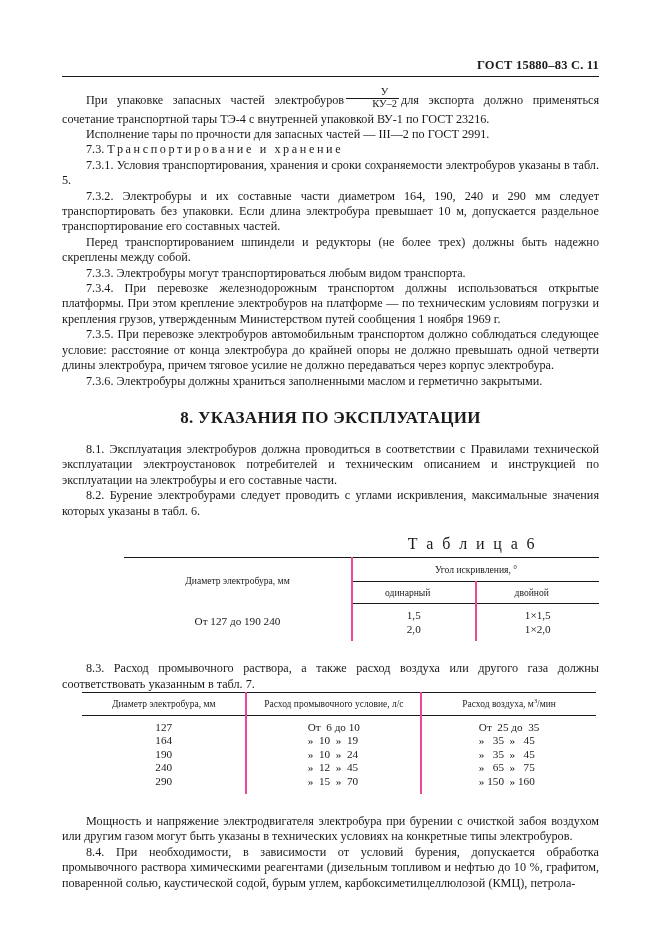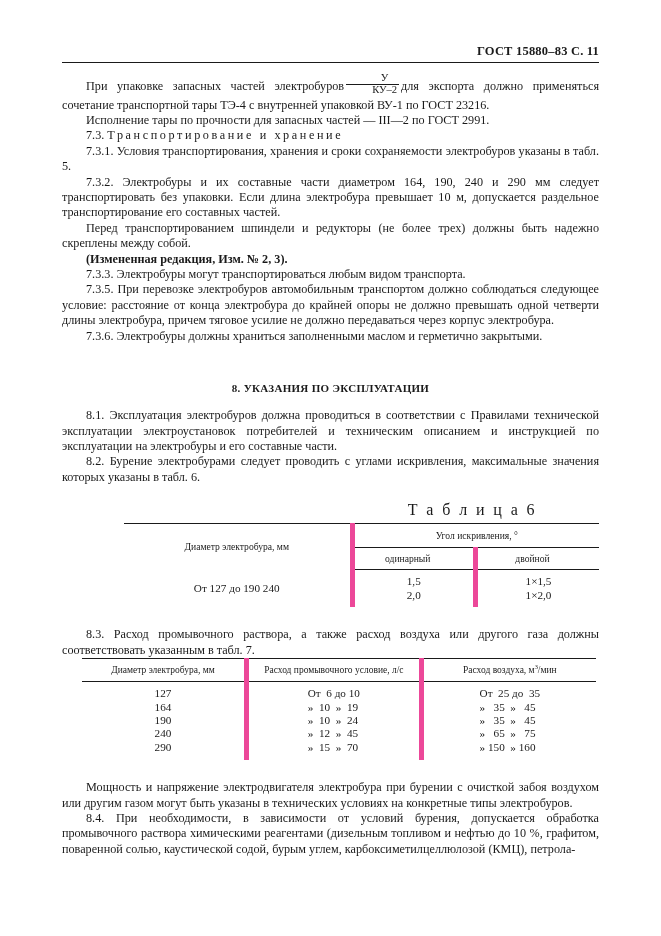--- a/index.html
+++ b/index.html
@@ -10,21 +10,21 @@
   body {
     width: 661px;
     height: 936px;
     font-family: "Liberation Serif", "DejaVu Serif", serif;
     color: #1a1a1a;
     position: relative;
     overflow: hidden;
   }
   .page {
     position: absolute;
-    left: 0; top: 0;
+    left: 0; top: 14px;
     width: 661px;
     height: 810px;
     box-sizing: border-box;
     padding: 0;
   }
   .content {
     position: absolute;
     left: 62px;
     top: 44px;
     width: 537px;
@@ -76,24 +76,24 @@
   }
   .frac .den {
     display: block;
     border-top: 1px solid #1a1a1a;
     padding: 0 2px;
     text-align: right;
   }
 
   
   h2.section {
-    font-size: 11px;
+    font-size: 17px;
     font-weight: bold;
     text-align: center;
-    margin: 38px 0 0 0;
+    margin: 19px 0 0 0;
     letter-spacing: 0.3px;
   }
 
   
   .tbl-caption {
     text-align: right;
     font-size: 16px;
     letter-spacing: 2.4px;
     margin-top: 16px;
     margin-bottom: 4px;
@@ -108,21 +108,21 @@
     width: 100%;
   }
   table td, table th {
     padding: 0;
     font-weight: normal;
     vertical-align: middle;
   }
   .rule-top { border-top: 1.6px solid #1a1a1a; }
   .rule-mid { border-top: 1.1px solid #1a1a1a; }
   .rule-head { border-bottom: 1.6px solid #1a1a1a; }
-  .vline { border-left: 5px solid #ec4899; margin-left: 16px; }
+  .vline { border-left: 2px solid #ec4899; margin-left: 16px; }
 
   
   .t6-wrap {
     margin-left: 62px;
     width: 475px;
   }
   .t6 th, .t6 td { text-align: center; }
   .t6 .hdr-cell {
     padding: 6px 4px 6px 4px;
     font-size: 9.6px;
@@ -183,22 +183,22 @@
 
     <p class="indent"><span>При упаковке запасных частей электробуров</span><span class="frac"><span class="num">У</span><span class="den">КУ–2</span></span><span>для экспорта должно применяться сочетание транспортной тары ТЭ-4 с внутренней упаковкой ВУ-1 по ГОСТ 23216.</span></p>
 
     <p class="indent">Исполнение тары по прочности для запасных частей — III—2 по ГОСТ 2991.</p>
 
     <p class="indent"><span>7.3.</span> <span class="spaced">Транспортирование и хранение</span></p>
 
     <p class="indent">7.3.1.  Условия транспортирования, хранения и сроки сохраняемости электробуров указаны в табл. 5.</p>
     <p class="indent">7.3.2.  Электробуры и их составные части диаметром 164, 190, 240 и 290 мм следует транспортировать без упаковки. Если длина электробура превышает 10 м, допускается раздельное транспортирование его составных частей.</p>
     <p class="indent">Перед транспортированием шпиндели и редукторы (не более трех) должны быть надежно скреплены между собой.</p>
-    <p class="indent b">(Измененная редакция, Изм. № 2, 3).</p>
     <p class="indent">7.3.3.  Электробуры могут транспортироваться любым видом транспорта.</p>
+    <p class="indent">7.3.4.  При перевозке железнодорожным транспортом должны использоваться открытые платформы. При этом крепление электробуров на платформе — по техническим условиям погрузки и крепления грузов, утвержденным Министерством путей сообщения 1 ноября 1969 г.</p>
     <p class="indent">7.3.5.  При перевозке электробуров автомобильным транспортом должно соблюдаться следующее условие: расстояние от конца электробура до крайней опоры не должно превышать одной четверти длины электробура, причем тяговое усилие не должно передаваться через корпус электробура.</p>
     <p class="indent">7.3.6.  Электробуры должны храниться заполненными маслом и герметично закрытыми.</p>
 
     <h2 class="section">8.  УКАЗАНИЯ ПО ЭКСПЛУАТАЦИИ</h2>
 
     <div class="gap-md"></div>
 
     <p class="indent">8.1.  Эксплуатация электробуров должна проводиться в соответствии с Правилами технической эксплуатации электроустановок потребителей и техническим описанием и инструкцией по эксплуатации на электробуры и его составные части.</p>
     <p class="indent">8.2.  Бурение электробурами следует проводить с углами искривления, максимальные значения которых указаны в табл. 6.</p>
 

